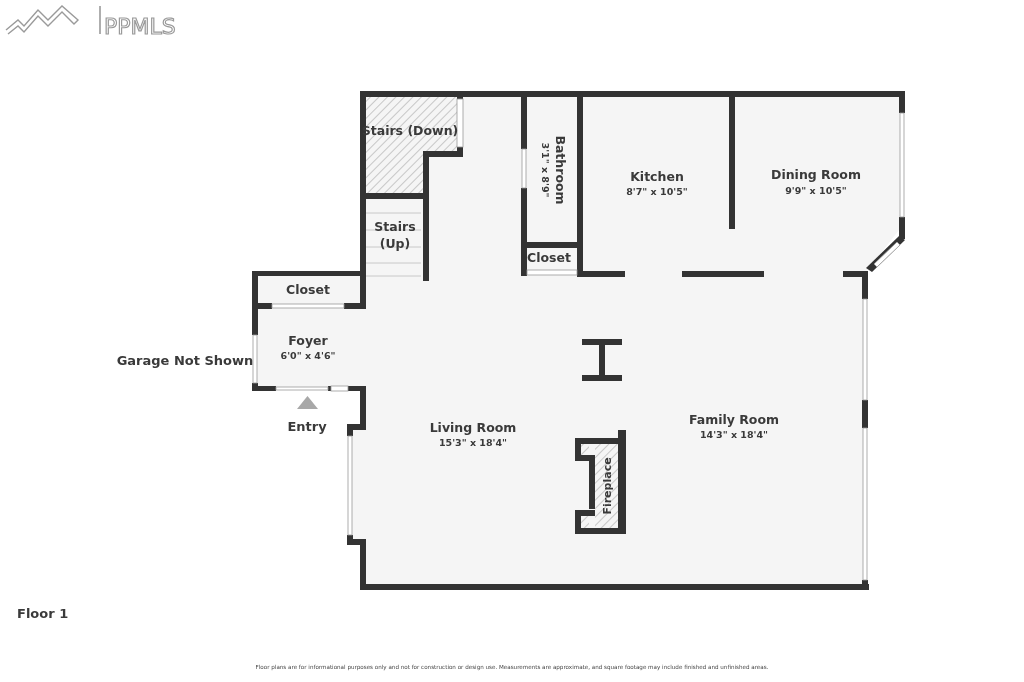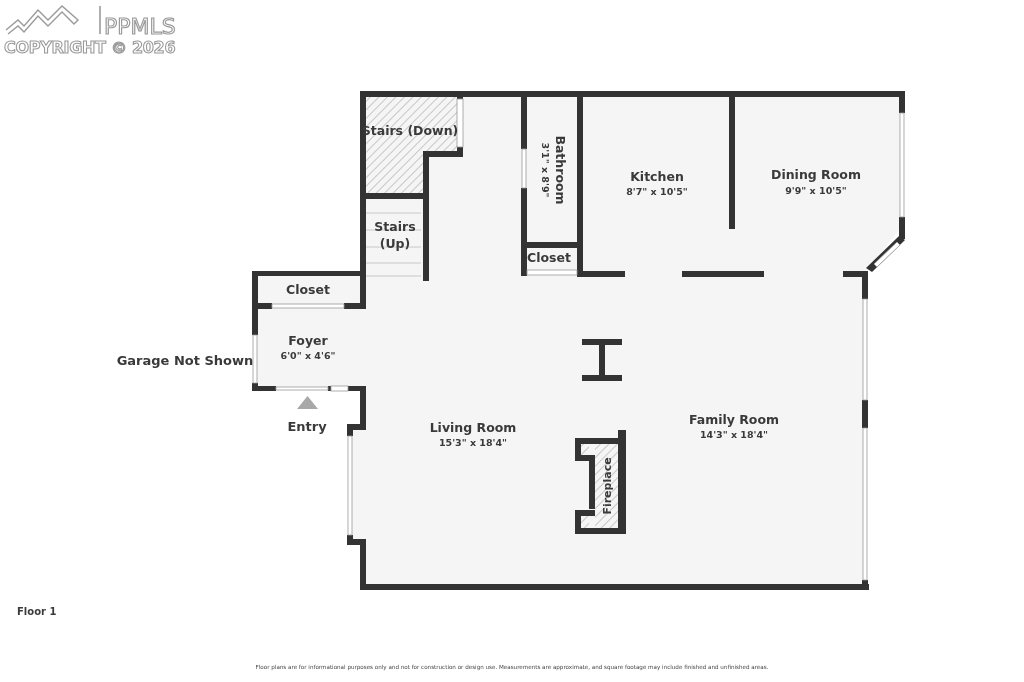--- a/index.html
+++ b/index.html
@@ -7,33 +7,32 @@
   #plan { position:absolute; left:0; top:0; }
   .wall { fill:#333333; }
   .floor { fill:#f5f5f5; }
   .room-label { font-family:"DejaVu Sans", sans-serif; font-weight:bold; font-size:12.5px; fill:#3a3a3a; }
   .dim-label { font-family:"DejaVu Sans", sans-serif; font-weight:bold; font-size:9.5px; fill:#3a3a3a; }
   .annot { font-family:"DejaVu Sans", sans-serif; font-weight:bold; font-size:13px; fill:#3a3a3a; }
   .win { fill:#ffffff; stroke:#9a9a9a; stroke-width:0.8; }
   .logo { position:absolute; left:4px; top:4px; width:200px; height:54px; }
   .logo-brand { position:absolute; left:100px; top:10px; font-family:"DejaVu Sans", sans-serif; font-weight:normal; font-size:22px; color:#ffffff; -webkit-text-stroke:1.2px #9a9a9a; letter-spacing:0px; }
   .logo-copy { position:absolute; left:0px; top:34px; font-family:"DejaVu Sans", sans-serif; font-weight:bold; font-size:16px; color:#ffffff; -webkit-text-stroke:1.1px #9a9a9a; letter-spacing:-0.3px; }
-  .floor-label { position:absolute; left:17px; top:606px; font-family:"DejaVu Sans", sans-serif; font-weight:bold; font-size:10px; color:#3a3a3a; }
+  .floor-label { position:absolute; left:17px; top:606px; font-family:"DejaVu Sans", sans-serif; font-weight:bold; font-size:13px; color:#3a3a3a; }
   .disclaimer { position:absolute; left:0; width:1024px; top:664px; text-align:center; font-family:"DejaVu Sans", sans-serif; font-size:5.6px; color:#444444; }
 </style>
 </head>
 <body>
 
 <div class="logo">
   <svg width="100" height="40" viewBox="0 0 100 40" style="position:absolute;left:0;top:0;">
     <polyline points="2,26 14,16 20,22 34,6 44,16 58,2 74,16 70,20 58,8 44,22 34,12 20,28 14,22 4,30" fill="#ffffff" stroke="#9a9a9a" stroke-width="1.4"></polyline>
     <line x1="96" y1="2" x2="96" y2="30" stroke="#9a9a9a" stroke-width="1.6"></line>
   </svg>
   <div class="logo-brand">PPMLS</div>
-  <div class="logo-copy">COPYRIGHT © 2026</div>
 </div>
 
 <svg id="plan" width="1024" height="682" viewBox="0 0 1024 682">
   <defs>
     <pattern id="hatch" width="6" height="6" patternUnits="userSpaceOnUse" patternTransform="rotate(45)">
       <rect width="6" height="6" fill="#f5f5f5"></rect>
       <line x1="0" y1="0" x2="0" y2="6" stroke="#9a9a9a" stroke-width="1"></line>
     </pattern>
   </defs>
 

